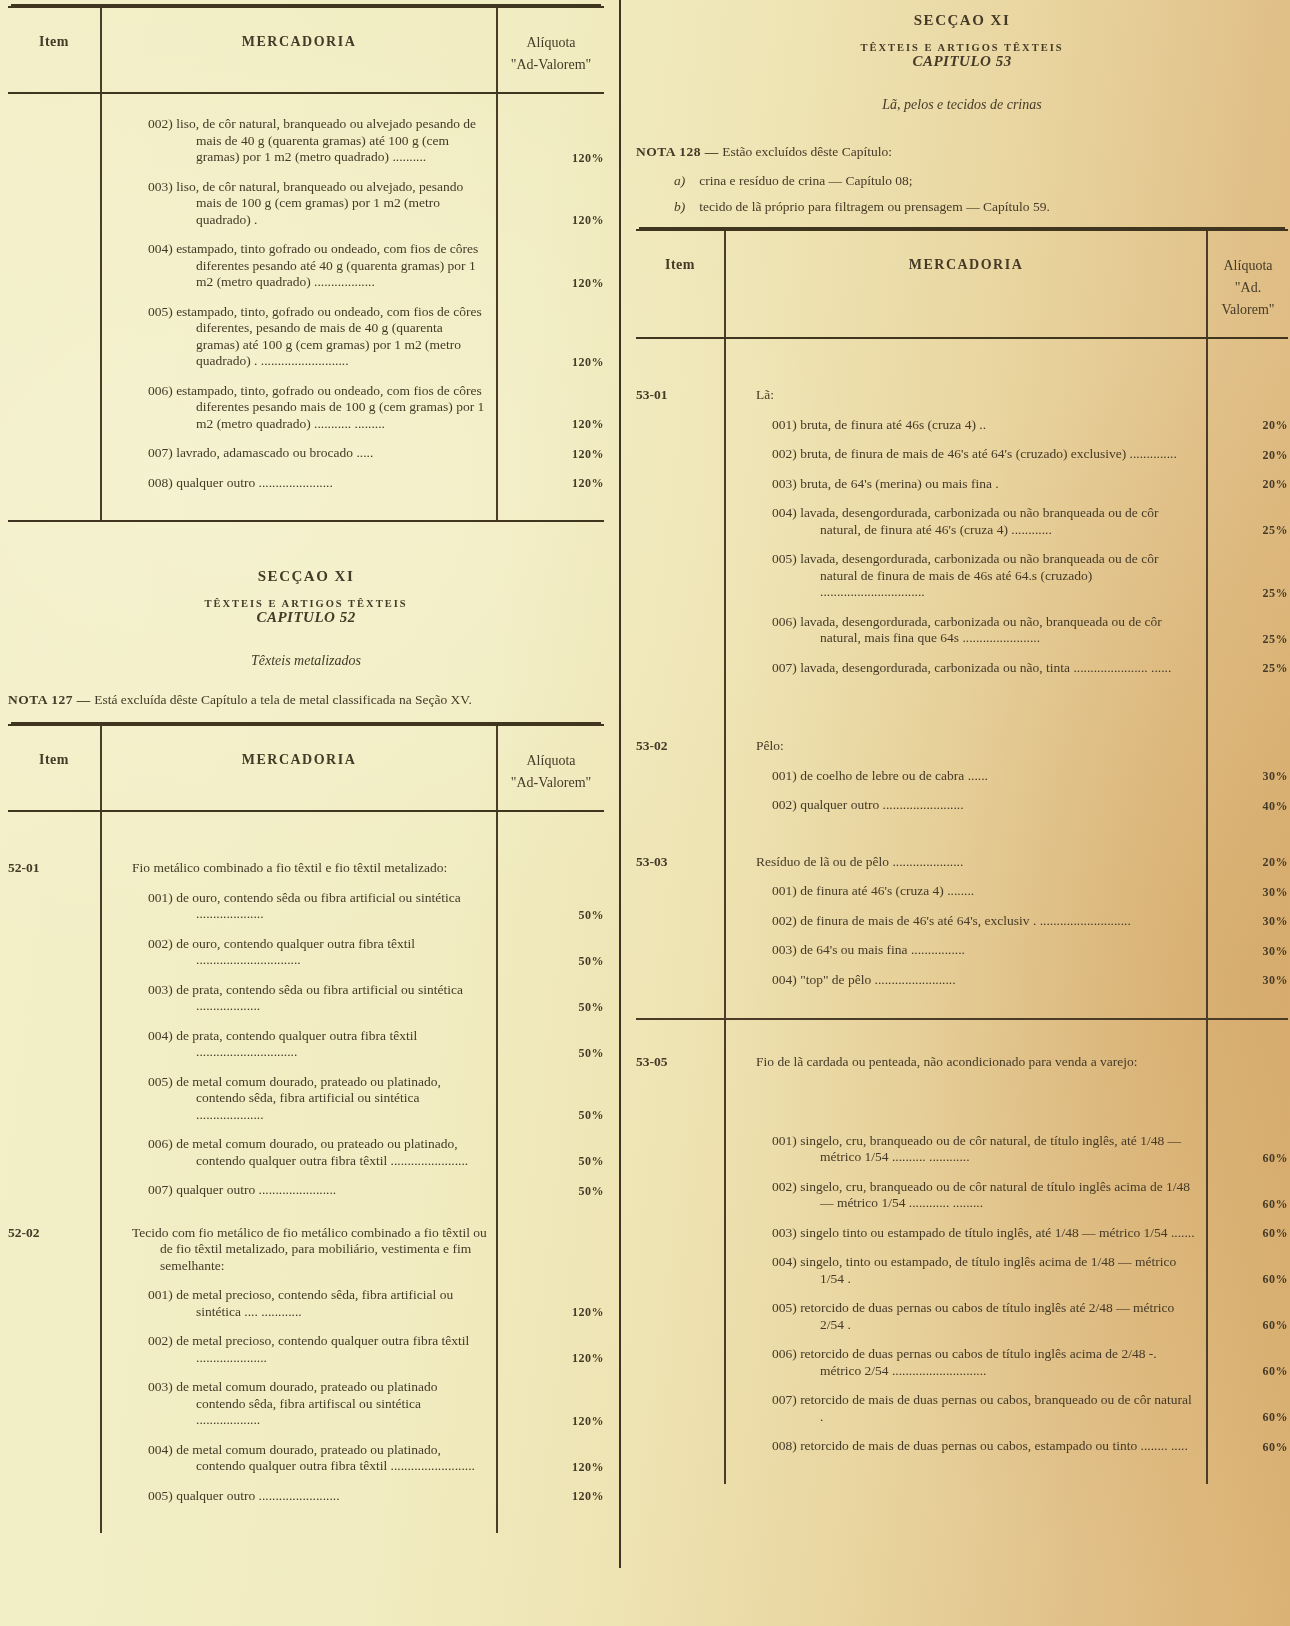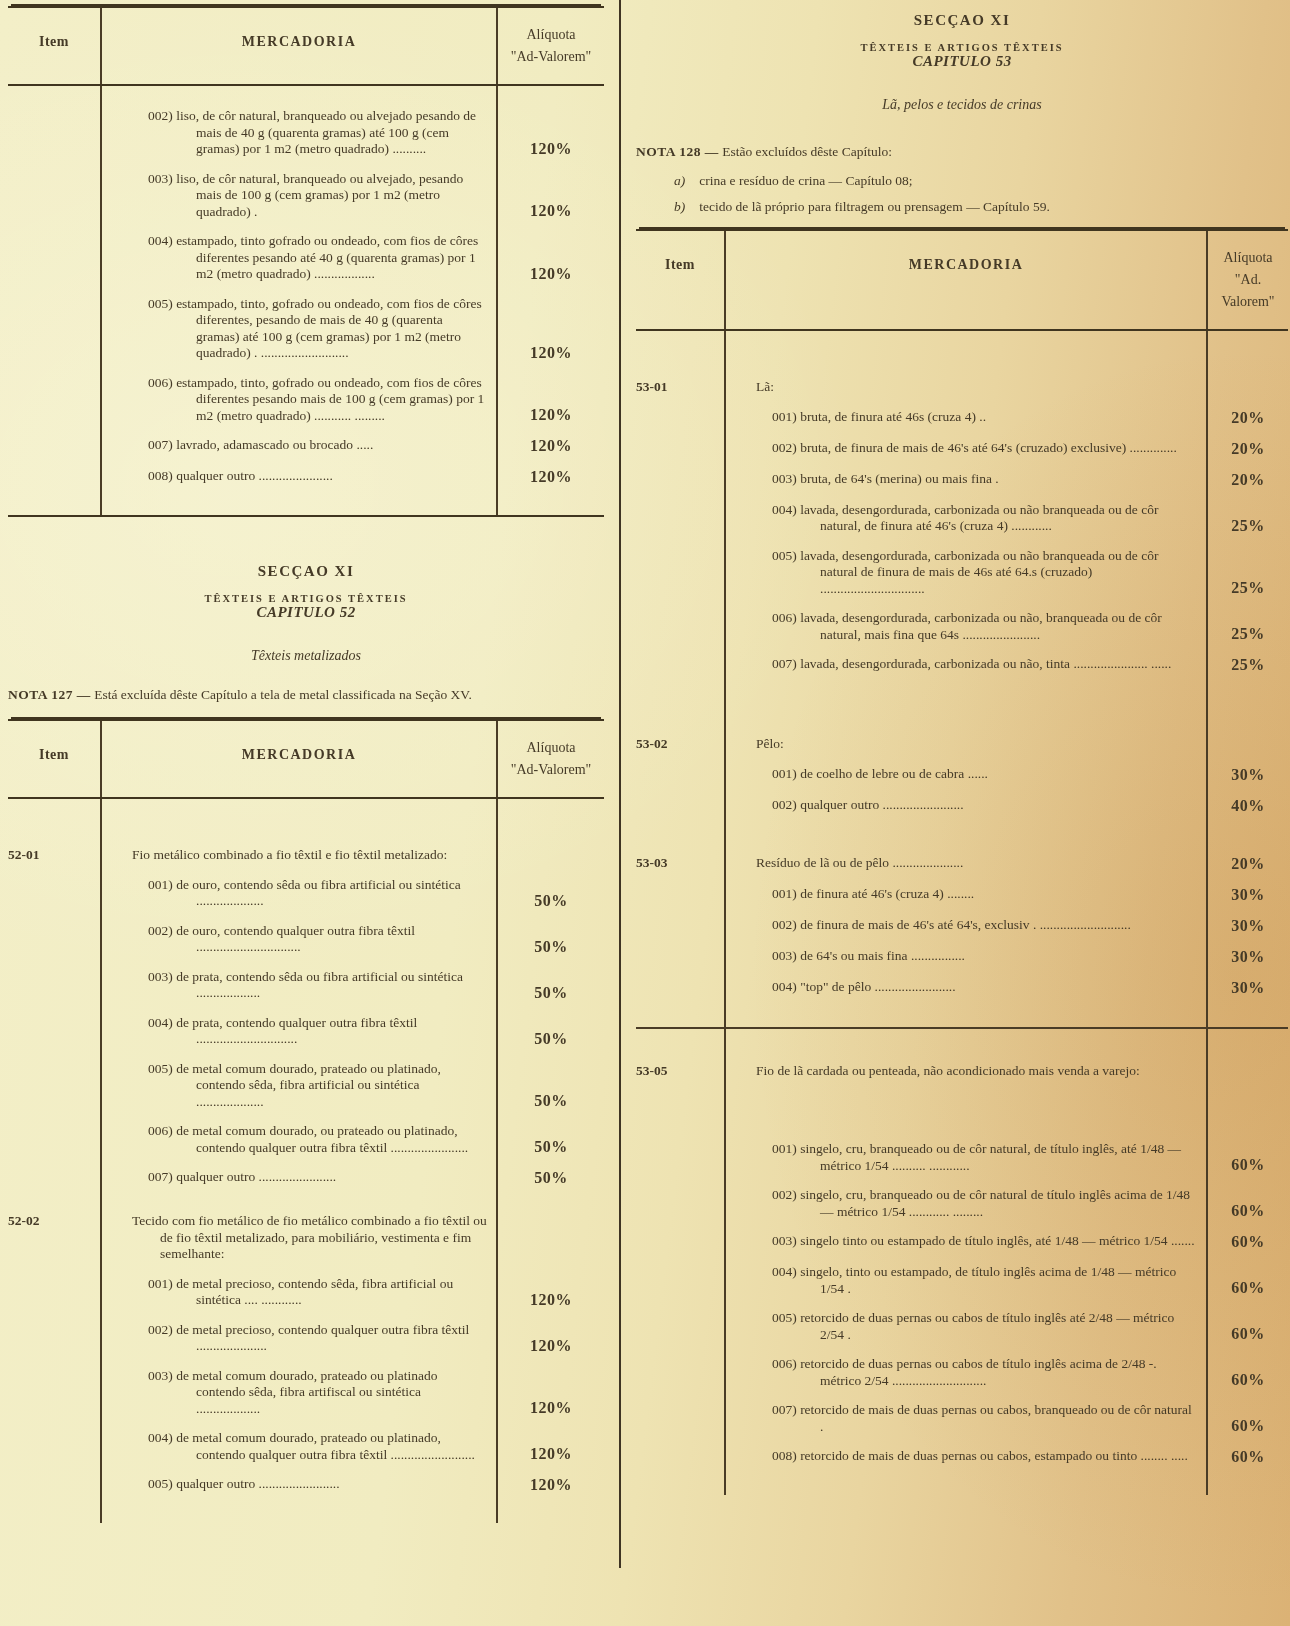--- a/index.html
+++ b/index.html
@@ -25,41 +25,41 @@
     border-top:2px solid #40351f; border-bottom:2px solid #40351f;
     box-shadow:0 -5px 0 -3px #40351f;
     margin-top:4px;
   }
   .cols-l { grid-template-columns:92px 1fr 106px; }
   .cols-r { grid-template-columns:88px 1fr 80px; }
   .t-head > div { padding:16px 2px; text-align:center; font-size:14px; }
   .h-item { font-weight:bold; letter-spacing:.5px; padding-top:26px !important; }
   .h-merc { border-left:2px solid #4a3c26; border-right:2px solid #4a3c26;
             font-weight:bold; letter-spacing:1.5px; padding-top:26px !important; }
-  .h-aliq { font-size:13px; line-height:22px; }
+  .h-aliq { font-size:13px; line-height:22px;margin-top:8px; }
   .t-body { position:relative; padding:22px 0 16px; }
   .t-body::before, .t-body::after {
     content:""; position:absolute; top:0; bottom:0; width:2px; background:#4a3c26;
   }
   .cols-l.t-body::before { left:92px; }  .cols-l.t-body::after { right:106px; }
   .cols-r.t-body::before { left:88px; }  .cols-r.t-body::after { right:80px; }
   .t-bottom { border-bottom:2px solid #40351f; }
 
   .row { display:grid; grid-template-columns:inherit; margin:0 0 13px 0; }
   .cols-l .row { grid-template-columns:92px 1fr 106px; }
   .cols-r .row { grid-template-columns:88px 1fr 80px; }
   .row.has-code { margin-top:26px; }
   .row.gap-md   { margin-top:40px; }
   .row.gap-lg   { margin-top:62px; }
   .c-code { text-align:left; font-weight:bold; font-size:13.5px; }
   .c-desc { font-size:13.5px; line-height:16.5px; padding-right:10px; }
   .c-desc.group { padding-left:60px;  text-indent:-28px; font-size:13.5px; }
   .c-desc.sub   { padding-left:96px;  text-indent:-48px; }
   .num { }
-  .c-rate { align-self:end; text-align:center; font-weight:bold; font-size:16px;
+  .c-rate { align-self:end; text-align:right; font-weight:bold; font-size:12px;
             letter-spacing:.5px; }
   .rule-row { border-top:2px solid #4a3c26; margin:30px 0 34px 0; }
 
   
   .section-head { text-align:center; }
   .sec-title   { font-weight:bold; font-size:15px; letter-spacing:1.5px; }
   .sec-sub     { font-weight:bold; font-size:10.5px; letter-spacing:2px; margin-top:13px; }
   .sec-cap     { font-weight:bold; font-style:italic; font-size:15px; letter-spacing:.5px; }
   .sec-chapter { font-style:italic; font-size:14px; margin-top:27px; }
 
@@ -328,21 +328,21 @@
             <div class="c-rate">30%</div>
           </div>
           <div class="row">
             <div class="c-code"></div>
             <div class="c-desc sub"><span class="num">004) </span>"top" de pêlo ........................</div>
             <div class="c-rate">30%</div>
           </div>
           <div class="rule-row"></div>
           <div class="row has-code">
             <div class="c-code">53-05</div>
-            <div class="c-desc group">Fio de lã cardada ou penteada, não acondicionado mais venda a varejo:</div>
+            <div class="c-desc group">Fio de lã cardada ou penteada, não acondicionado para venda a varejo:</div>
             <div class="c-rate"></div>
           </div>
           <div class="row gap-lg">
             <div class="c-code"></div>
             <div class="c-desc sub"><span class="num">001) </span>singelo, cru, branqueado ou de côr natural, de título inglês, até 1/48 — métrico 1/54 .......... ............</div>
             <div class="c-rate">60%</div>
           </div>
           <div class="row">
             <div class="c-code"></div>
             <div class="c-desc sub"><span class="num">002) </span>singelo, cru, branqueado ou de côr natural de título inglês acima de 1/48 — métrico 1/54 ............ .........</div>

